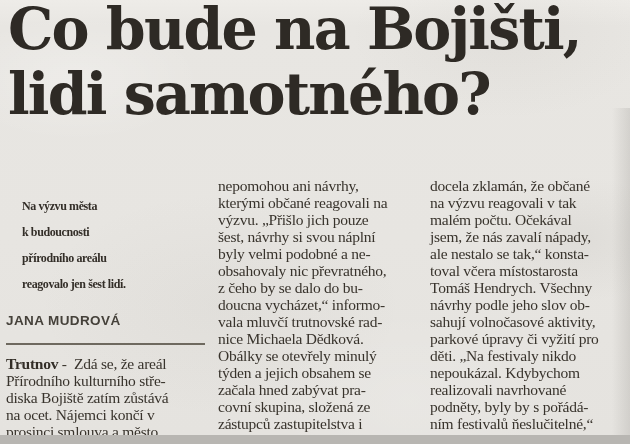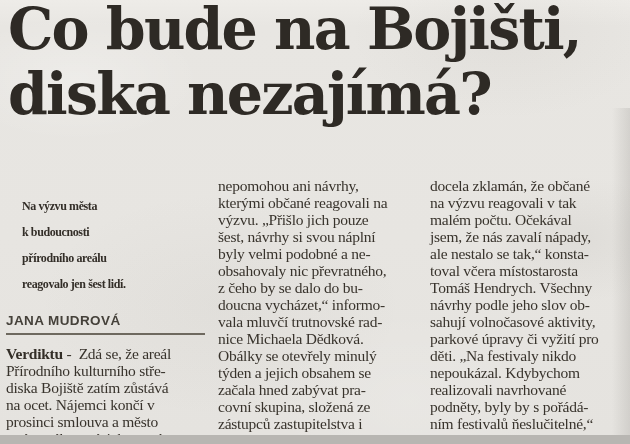--- a/index.html
+++ b/index.html
@@ -51,52 +51,52 @@
     letter-spacing:-0.4px;
     color:#332e28;
   }
   .byline{
     margin-top:8px;
     font-family:"Liberation Sans", sans-serif;
     font-weight:700;
     font-size:13.5px;line-height:15px;
     letter-spacing:0.4px;
     color:#45413a;
-    padding-bottom:5px;
+    padding-bottom:15px;
     border-bottom:2px solid #6e695f;
   }
   .body{
     margin:0;
     font-size:15.5px;line-height:17px;
     letter-spacing:-0.25px;
     color:#38332c;
   }
   .col1-body{margin-top:10px;}
   .dateline{font-weight:700;color:#332e27;}
   .cont-marker{font-weight:700;color:#2f2b25;}
 </style>
 </head>
 <body>
 
 <div class="page">
 
   <h1 class="headline">
       <span>Co bude na Bojišti,</span>
-      <span>diska nezajímá?</span>
+      <span>lidi samotného?</span>
     </h1>
 
   <div class="columns">
 
     <div class="col">
       <p class="lead pre">Na výzvu města
 k budoucnosti
 přírodního areálu
 reagovalo jen šest lidí.</p>
       <div class="byline">JANA MUDROVÁ</div>
-      <p class="body pre col1-body"><b class="dateline">Verdiktu</b><span> -  Zdá se, že areál
+      <p class="body pre col1-body"><b class="dateline">Trutnov</b><span> -  Zdá se, že areál
 Přírodního kulturního stře-
 diska Bojiště zatím zůstává
 na ocet. Nájemci končí v
 prosinci smlouva a město
 zatím stále neví, jak s areá-
 lem naloží. Verdiktu zřejmě</span></p>
     </div>
 
     <div class="col">
       <p class="body pre">nepomohou ani návrhy,

